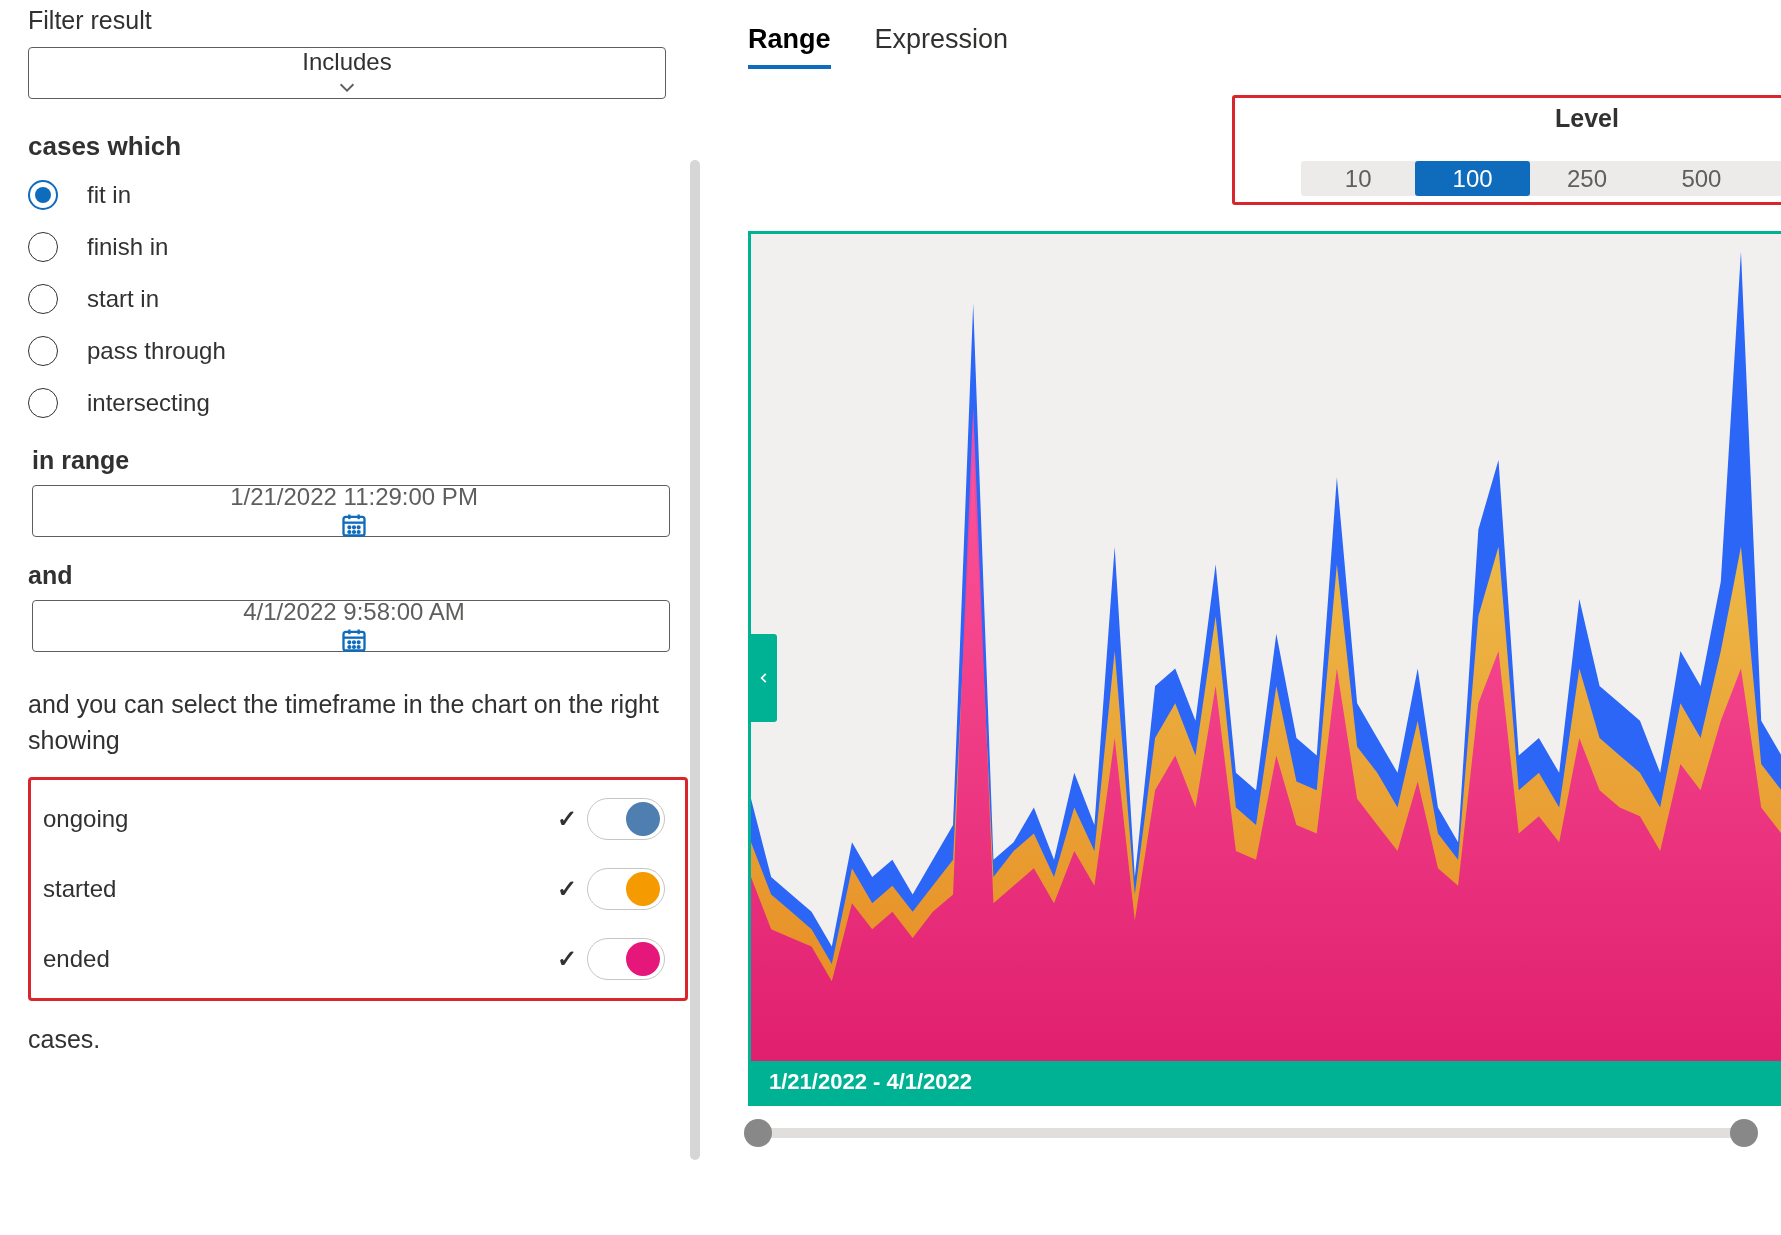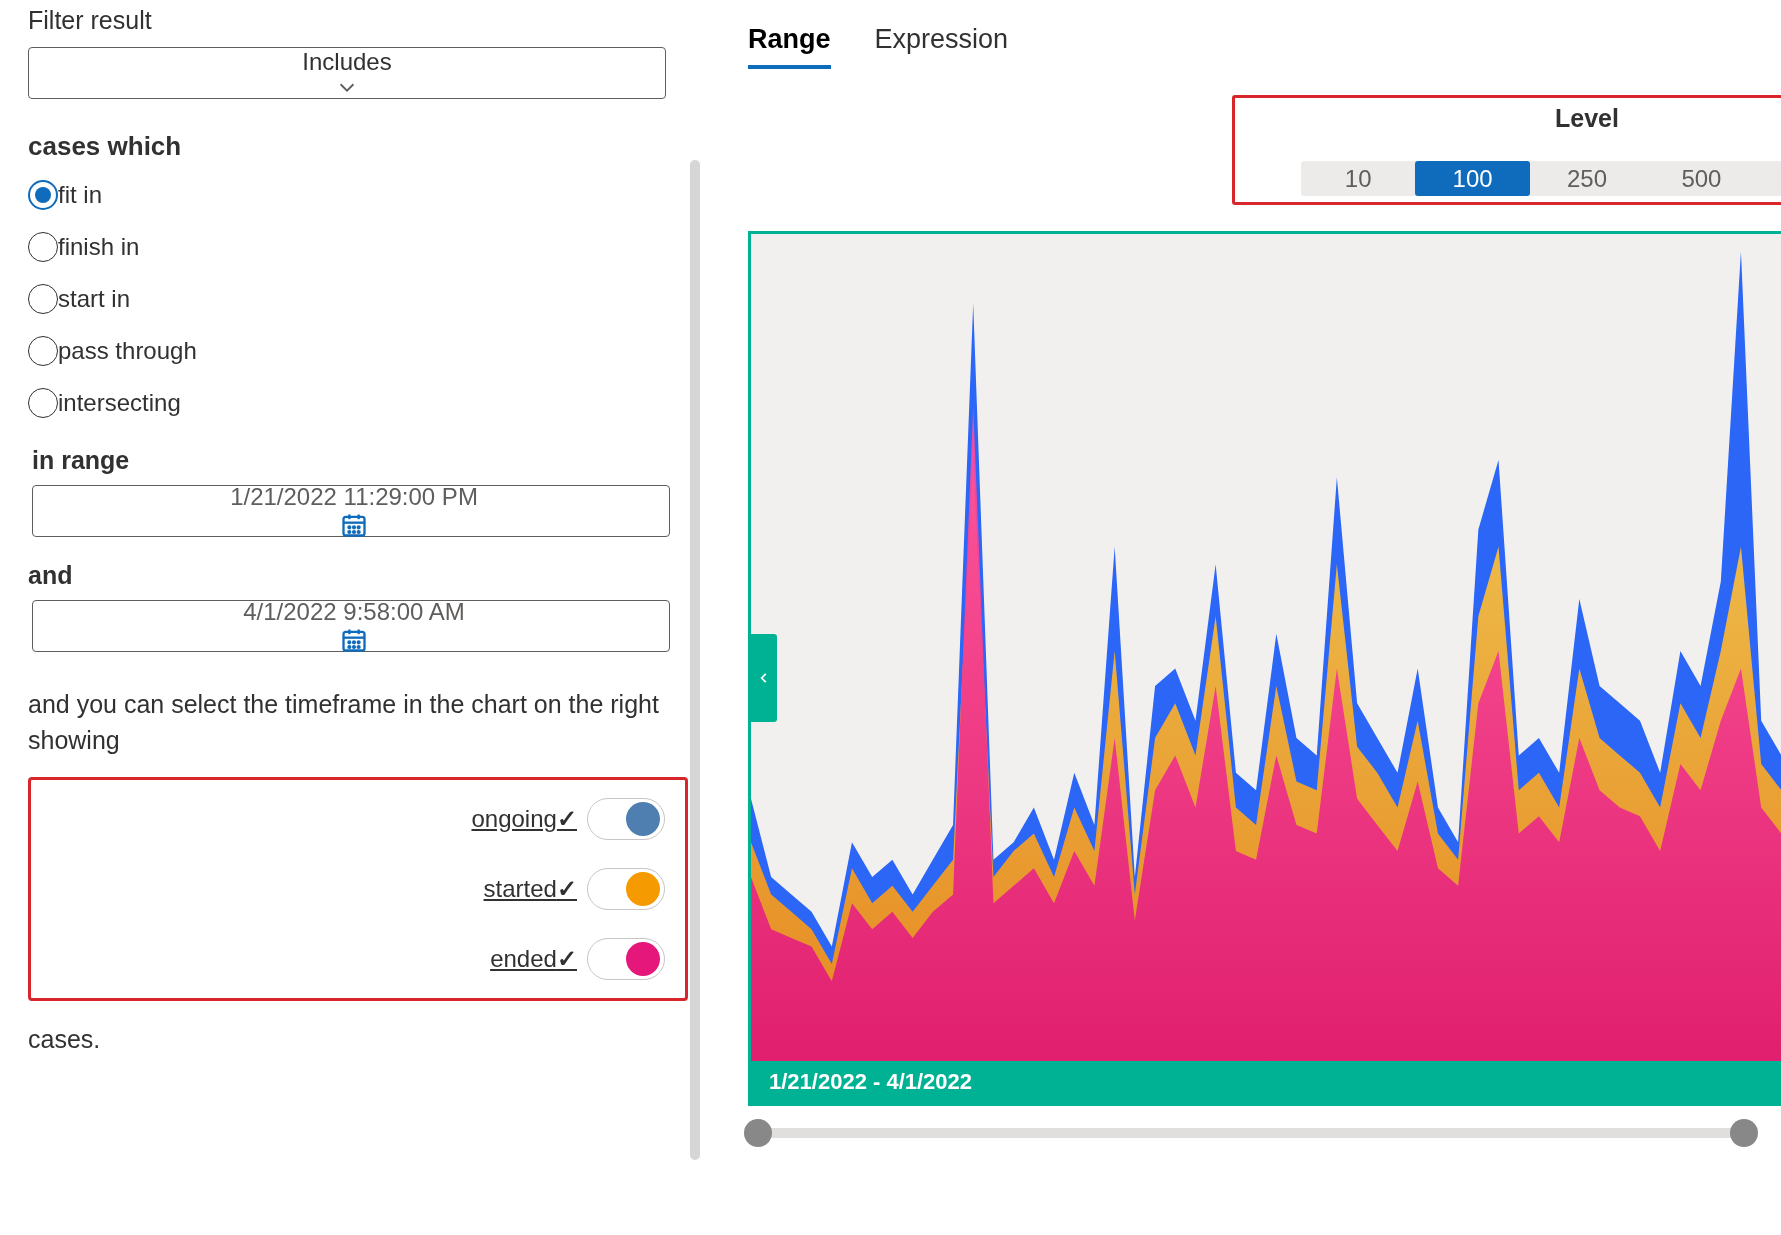--- a/index.html
+++ b/index.html
@@ -12,21 +12,21 @@
   .select {
     width:638px; height:52px; border:1.5px solid #605e5c; border-radius:4px;
     display:flex; align-items:center; padding:0 18px; cursor:pointer;
     justify-content:space-between; margin-bottom:32px;flex-direction:column;
   }
   .select span { font-size:24px; }
   .chev { width:22px; height:22px; display:inline-block; }
   .chev svg { width:100%; height:100%; stroke:#605e5c; stroke-width:2; fill:none; }
 
   .cases-heading { font-size:26px; font-weight:600; margin-bottom:18px; }
-  .radio-row { display:flex; align-items:center; gap:0; margin-bottom:22px; cursor:pointer; }
+  .radio-row { display:flex; align-items:center; gap:29px; margin-bottom:22px; cursor:pointer; }
   .radio {
     width:30px; height:30px; border:1.5px solid #323130; border-radius:50%;
     display:flex; align-items:center; justify-content:center; flex:none;
   }
   .radio.checked { border:2px solid #0f6cbd; }
   .radio.checked::after { content:""; width:16px; height:16px; background:#0f6cbd; border-radius:50%; }
   .radio-label { font-size:24px; }
 
   .in-range-label { font-size:25px; font-weight:600; margin:28px 0 10px 4px; }
   .date-field {
@@ -39,21 +39,21 @@
   .cal-icon svg { stroke:#0f6cbd; fill:none; stroke-width:2; }
 
   .and-label { font-size:25px; font-weight:600; margin:0 0 10px 0; }
 
   .desc { font-size:25px; line-height:1.45; margin:34px 0 18px 0; color:#323130; max-width:640px; }
 
   .legend-box {
     border:3px solid #d9262d; border-radius:4px; padding:18px 20px 18px 12px;
     width:660px; display:flex; flex-direction:column; gap:28px;
   }
-  .legend-row { display:flex; align-items:center; justify-content:flex-end;text-decoration:underline; }
+  .legend-row { display:flex; align-items:center; justify-content:space-between; }
   .legend-row span { font-size:24px; }
   .toggle-wrap { display:flex; align-items:center; gap:10px; }
   .check { font-size:20px; font-weight:700; color:#323130; }
   .pill {
     width:78px; height:42px; border:1.5px solid #c8c6c4; border-radius:21px;
     position:relative; background:#fff;
   }
   .knob { width:34px; height:34px; border-radius:50%; position:absolute; top:3px; right:4px; }
   .knob.blue   { background:#4f7eb0; }
   .knob.orange { background:#f59a00; }

